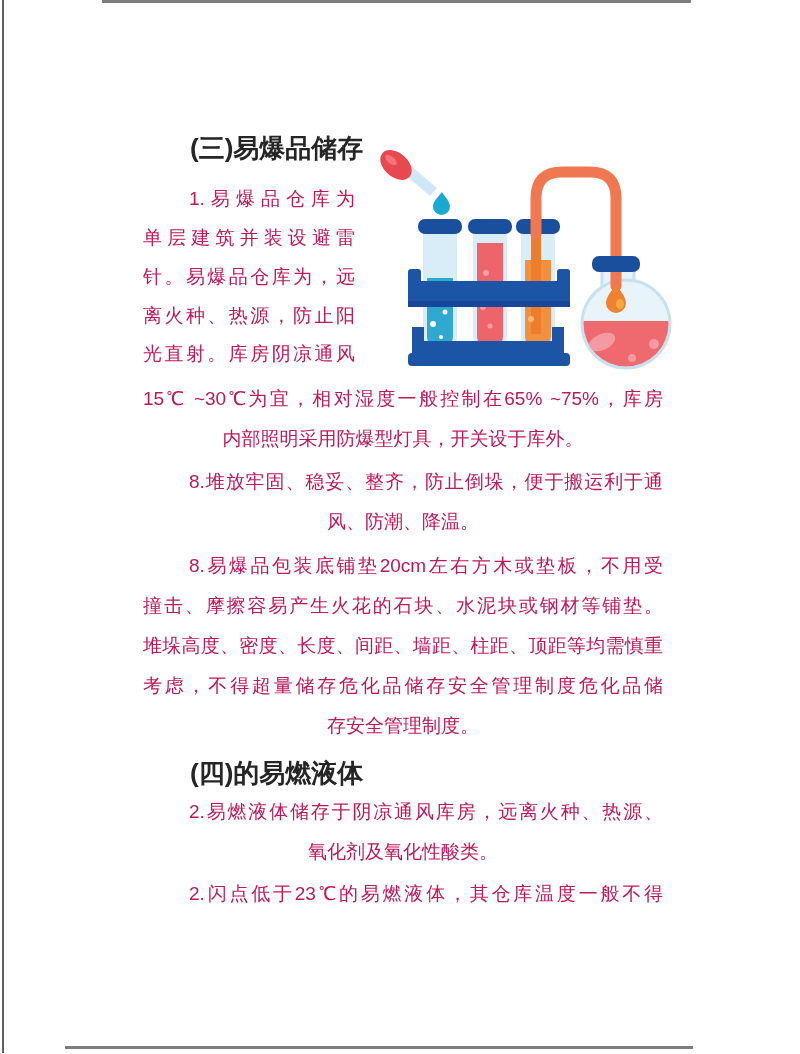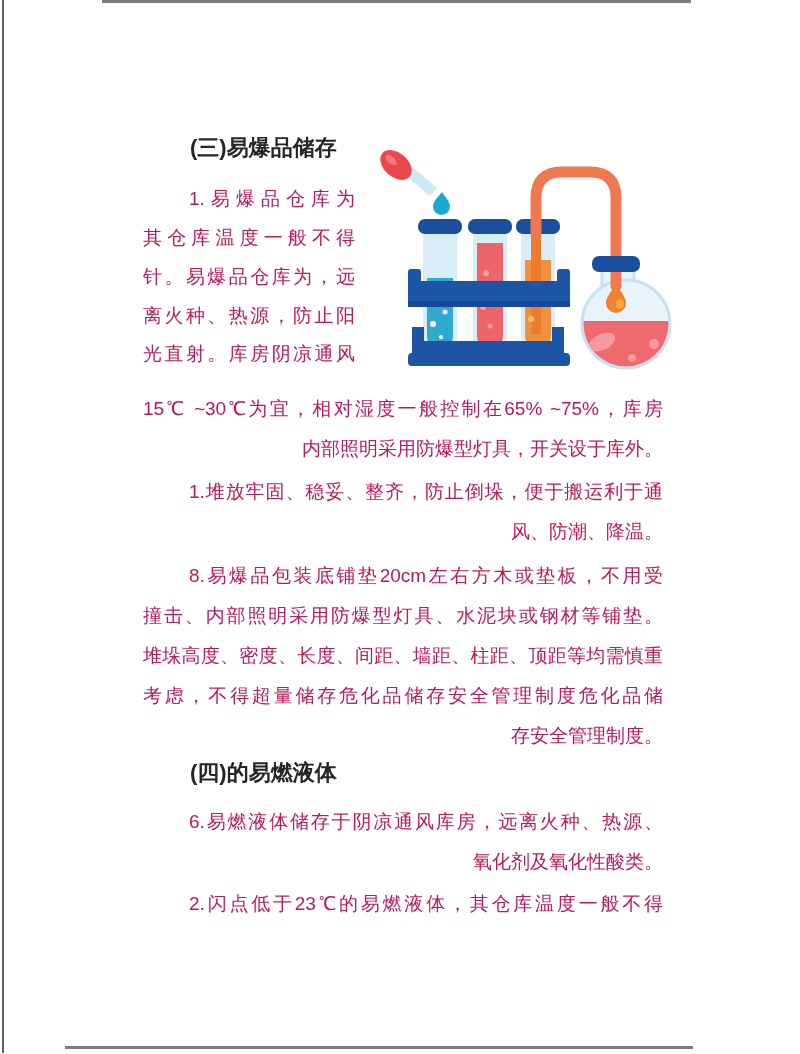--- a/index.html
+++ b/index.html
@@ -9,58 +9,58 @@
   .frame { position:absolute; background:#7d7d7d; }
   #frame-left   { left:2px; top:0; width:2px; height:1053px; background:#5f5f5f; }
   #frame-top    { left:102px; top:0; width:589px; height:3px; }
   #frame-bottom { left:65px; top:1046px; width:628px; height:3px; }
 
   .ln {
     position:absolute; left:143px; height:30px; line-height:30px;
     font-size:19px; color:#be185d; overflow:visible;
   }
   .n { width:212px; }
-  .f { width:520px;margin-top:10px; }
+  .f { width:520px; }
   .jl { text-align:justify; text-align-last:justify; }
-  .ll { text-align:right; }
+  .ll { text-align:center; }
   .ind { text-indent:46px; }
   .h {
     position:absolute; left:190px; height:30px; line-height:30px;
-    font-size:22px; font-weight:700; color:#252525;
+    font-size:26px; font-weight:700; color:#252525;
   }
   #illustration { position:absolute; left:370px; top:146px; }
 </style>
 </head>
 <body>
 
 <div id="frame-left" class="frame"></div>
 <div id="frame-top" class="frame"></div>
 <div id="frame-bottom" class="frame"></div>
 
 <div class="h" style="top:133px">(三)易爆品储存</div>
 
 <div class="ln n jl ind" style="top:184px">1.易爆品仓库为</div>
-<div class="ln n jl" style="top:223px">其仓库温度一般不得</div>
+<div class="ln n jl" style="top:223px">单层建筑并装设避雷</div>
 <div class="ln n jl" style="top:262px">针。易爆品仓库为，远</div>
 <div class="ln n jl" style="top:301px">离火种、热源，防止阳</div>
 <div class="ln n jl" style="top:339px">光直射。库房阴凉通风</div>
 <div class="ln f jl" style="top:384px">15℃ ~30℃为宜，相对湿度一般控制在65% ~75%，库房</div>
 <div class="ln f ll" style="top:424px">内部照明采用防爆型灯具，开关设于库外。</div>
 
-<div class="ln f jl ind" style="top:467px">1.堆放牢固、稳妥、整齐，防止倒垛，便于搬运利于通</div>
+<div class="ln f jl ind" style="top:467px">8.堆放牢固、稳妥、整齐，防止倒垛，便于搬运利于通</div>
 <div class="ln f ll" style="top:507px">风、防潮、降温。</div>
 
 <div class="ln f jl ind" style="top:551px">8.易爆品包装底铺垫20cm左右方木或垫板，不用受</div>
-<div class="ln f jl" style="top:591px">撞击、内部照明采用防爆型灯具、水泥块或钢材等铺垫。</div>
+<div class="ln f jl" style="top:591px">撞击、摩擦容易产生火花的石块、水泥块或钢材等铺垫。</div>
 <div class="ln f jl" style="top:631px">堆垛高度、密度、长度、间距、墙距、柱距、顶距等均需慎重</div>
 <div class="ln f jl" style="top:671px">考虑，不得超量储存危化品储存安全管理制度危化品储</div>
 <div class="ln f ll" style="top:711px">存安全管理制度。</div>
 
 <div class="h" style="top:758px">(四)的易燃液体</div>
-<div class="ln f jl ind" style="top:797px">6.易燃液体储存于阴凉通风库房，远离火种、热源、</div>
+<div class="ln f jl ind" style="top:797px">2.易燃液体储存于阴凉通风库房，远离火种、热源、</div>
 <div class="ln f ll" style="top:837px">氧化剂及氧化性酸类。</div>
 <div class="ln f jl ind" style="top:879px">2.闪点低于23℃的易燃液体，其仓库温度一般不得</div>
 
 <svg id="illustration" width="308" height="228" viewBox="0 0 308 228">
 
   <g>
     <path d="M34,14 L67,42 L60,50 L27,22 Z" fill="#cfe8f5"></path>
     <ellipse cx="26" cy="19" rx="18" ry="12" transform="rotate(41 26 19)" fill="#e8494f"></ellipse>
     <ellipse cx="21" cy="14" rx="7" ry="3.5" transform="rotate(41 21 14)" fill="#f2757a"></ellipse>
     <path d="M72,46 C76,52 80,56 80,60.5 A8.5,8.5 0 1 1 63,60.5 C63,56 67,52 72,46 Z" fill="#1ba9d3"></path>

